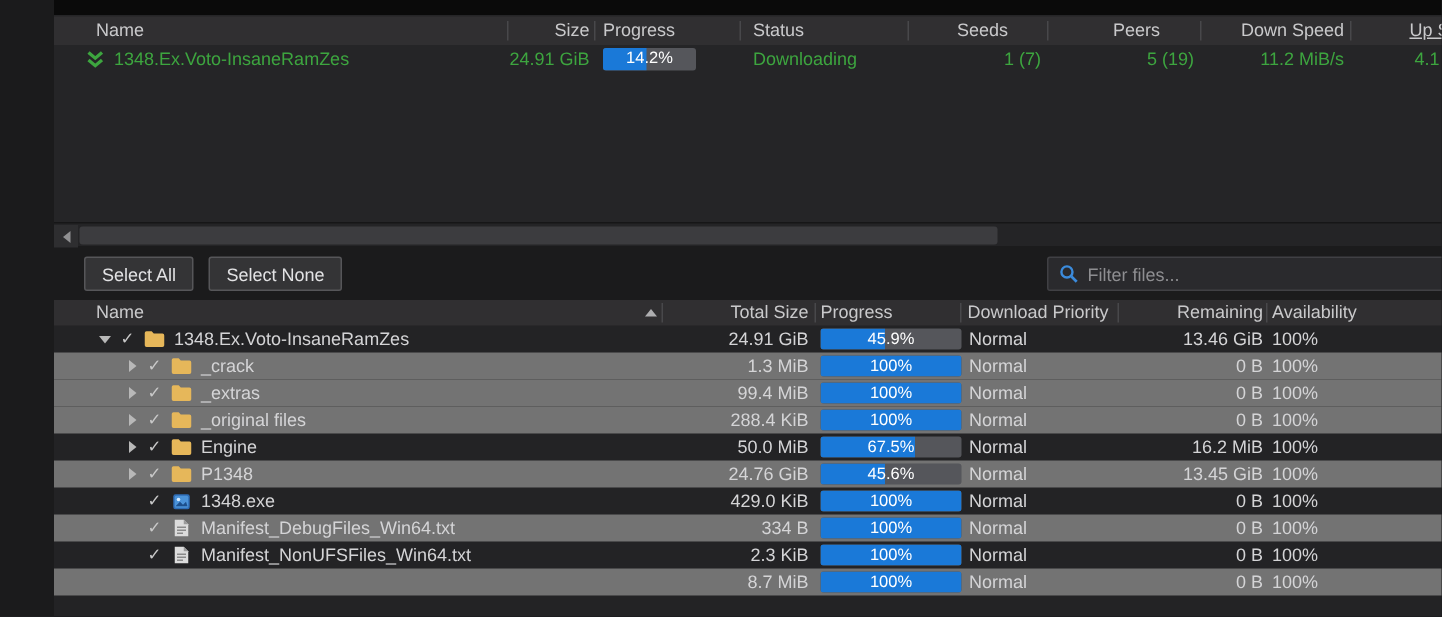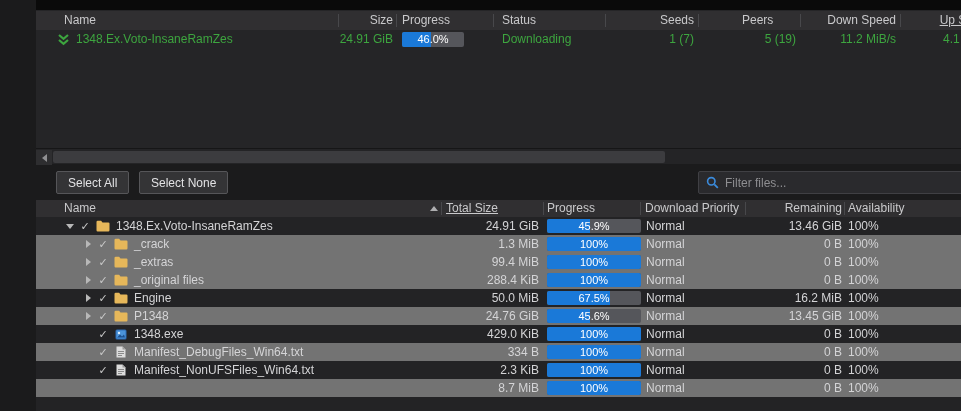--- a/index.html
+++ b/index.html
@@ -15,21 +15,21 @@
   .top-strip { position:absolute; top:0; left:0; width:100%; height:10px; background:#0a0a0a; }
 
   
   .torrent-list { position:absolute; top:10px; left:0; width:100%; height:138px; background:#252527; }
   .t-header { position:absolute; top:1px; left:0; width:100%; height:19px; background:#302f31; }
   .thc { position:absolute; top:0; height:19px; line-height:19px; color:#c9c9cb; white-space:nowrap; }
   .th-name   { left:28px; }
   .th-size   { left:260px; width:97px; text-align:right; }
   .th-prog   { left:366px; }
   .th-status { left:466px; }
-  .th-seeds  { left:580px; width:78px; text-align:right; }
+  .th-seeds  { left:580px; width:78px; text-align:center; }
   .th-peers  { left:706px; width:78px; }
   .th-down   { left:772px; width:88px; text-align:right; }
   .th-up     { left:868px; width:89px; text-align:right;text-decoration:underline; }
   .sep { position:absolute; top:3px; height:13px; width:1px; background:#48484b; }
 
   .t-row { position:absolute; top:20px; left:0; width:100%; height:19px; color:#3da53f; }
   .trc { position:absolute; top:0; height:19px; line-height:19px; white-space:nowrap; }
   .tr-icon   { position:absolute; left:21px; top:3px; width:13px; height:13px; }
   .tr-name   { left:40px; }
   .tr-size   { left:260px; width:97px; text-align:right; }
@@ -63,21 +63,21 @@
                 border:1px solid #404044; border-radius:2px; display:flex; align-items:center; gap:6px; padding:0 7px; }
   .filter-input { flex:1; background:transparent; border:0; outline:0; color:#c9c9cb; font-size:12px; font-family:inherit; }
   .filter-input::placeholder { color:#8e8e91; }
   .search-icon { display:flex; align-items:center; }
 
   
   .files-panel { position:absolute; top:200px; left:0; width:100%; height:211px; background:#232325; }
   .f-header { position:absolute; top:0; left:0; width:100%; height:17px; background:#302f31; }
   .fhc { position:absolute; top:0; height:17px; line-height:17px; color:#c9c9cb; white-space:nowrap; }
   .fh-name  { left:28px; }
-  .fh-size  { left:410px; width:93px; text-align:left;text-decoration:underline; }
+  .fh-size  { left:410px; width:93px; text-align:right; }
   .fh-prog  { left:511px; }
   .fh-prio  { left:609px; }
   .fh-rem   { left:700px; width:106px; text-align:right; }
   .fh-avail { left:812px; }
   .f-header .sep { top:2px; height:13px; }
   .tri-up { position:absolute; left:394px; top:6px; width:0; height:0;
             border-left:4px solid transparent; border-right:4px solid transparent; border-bottom:5px solid #aeaeb0; }
 
   .frows { position:absolute; top:17px; left:0; width:100%; }
   .frow { position:relative; height:18px; color:#d4d4d6; }
@@ -130,21 +130,21 @@
         <svg width="13" height="13" viewBox="0 0 13 13" fill="none">
           <path d="M2 2 L6.5 5.8 L11 2" stroke="#3da53f" stroke-width="2.2" fill="none"></path>
           <path d="M2 7 L6.5 10.8 L11 7" stroke="#3da53f" stroke-width="2.2" fill="none"></path>
         </svg>
       </span>
       <span class="trc tr-name">1348.Ex.Voto-InsaneRamZes</span>
       <span class="trc tr-size">24.91 GiB</span>
       <span class="trc tr-prog">
         <span class="pbar" style="display:block;height:15px;">
           <span class="fill" style="width: 46%;"></span>
-          <span class="plabel">46.0%</span>
+          <span class="plabel">14.2%</span>
         </span>
       </span>
       <span class="trc tr-status">Downloading</span>
       <span class="trc tr-seeds">1 (7)</span>
       <span class="trc tr-peers">5 (19)</span>
       <span class="trc tr-down">11.2 MiB/s</span>
       <span class="trc tr-up">4.1 MiB/s</span>
     </div>
   </div>
 

